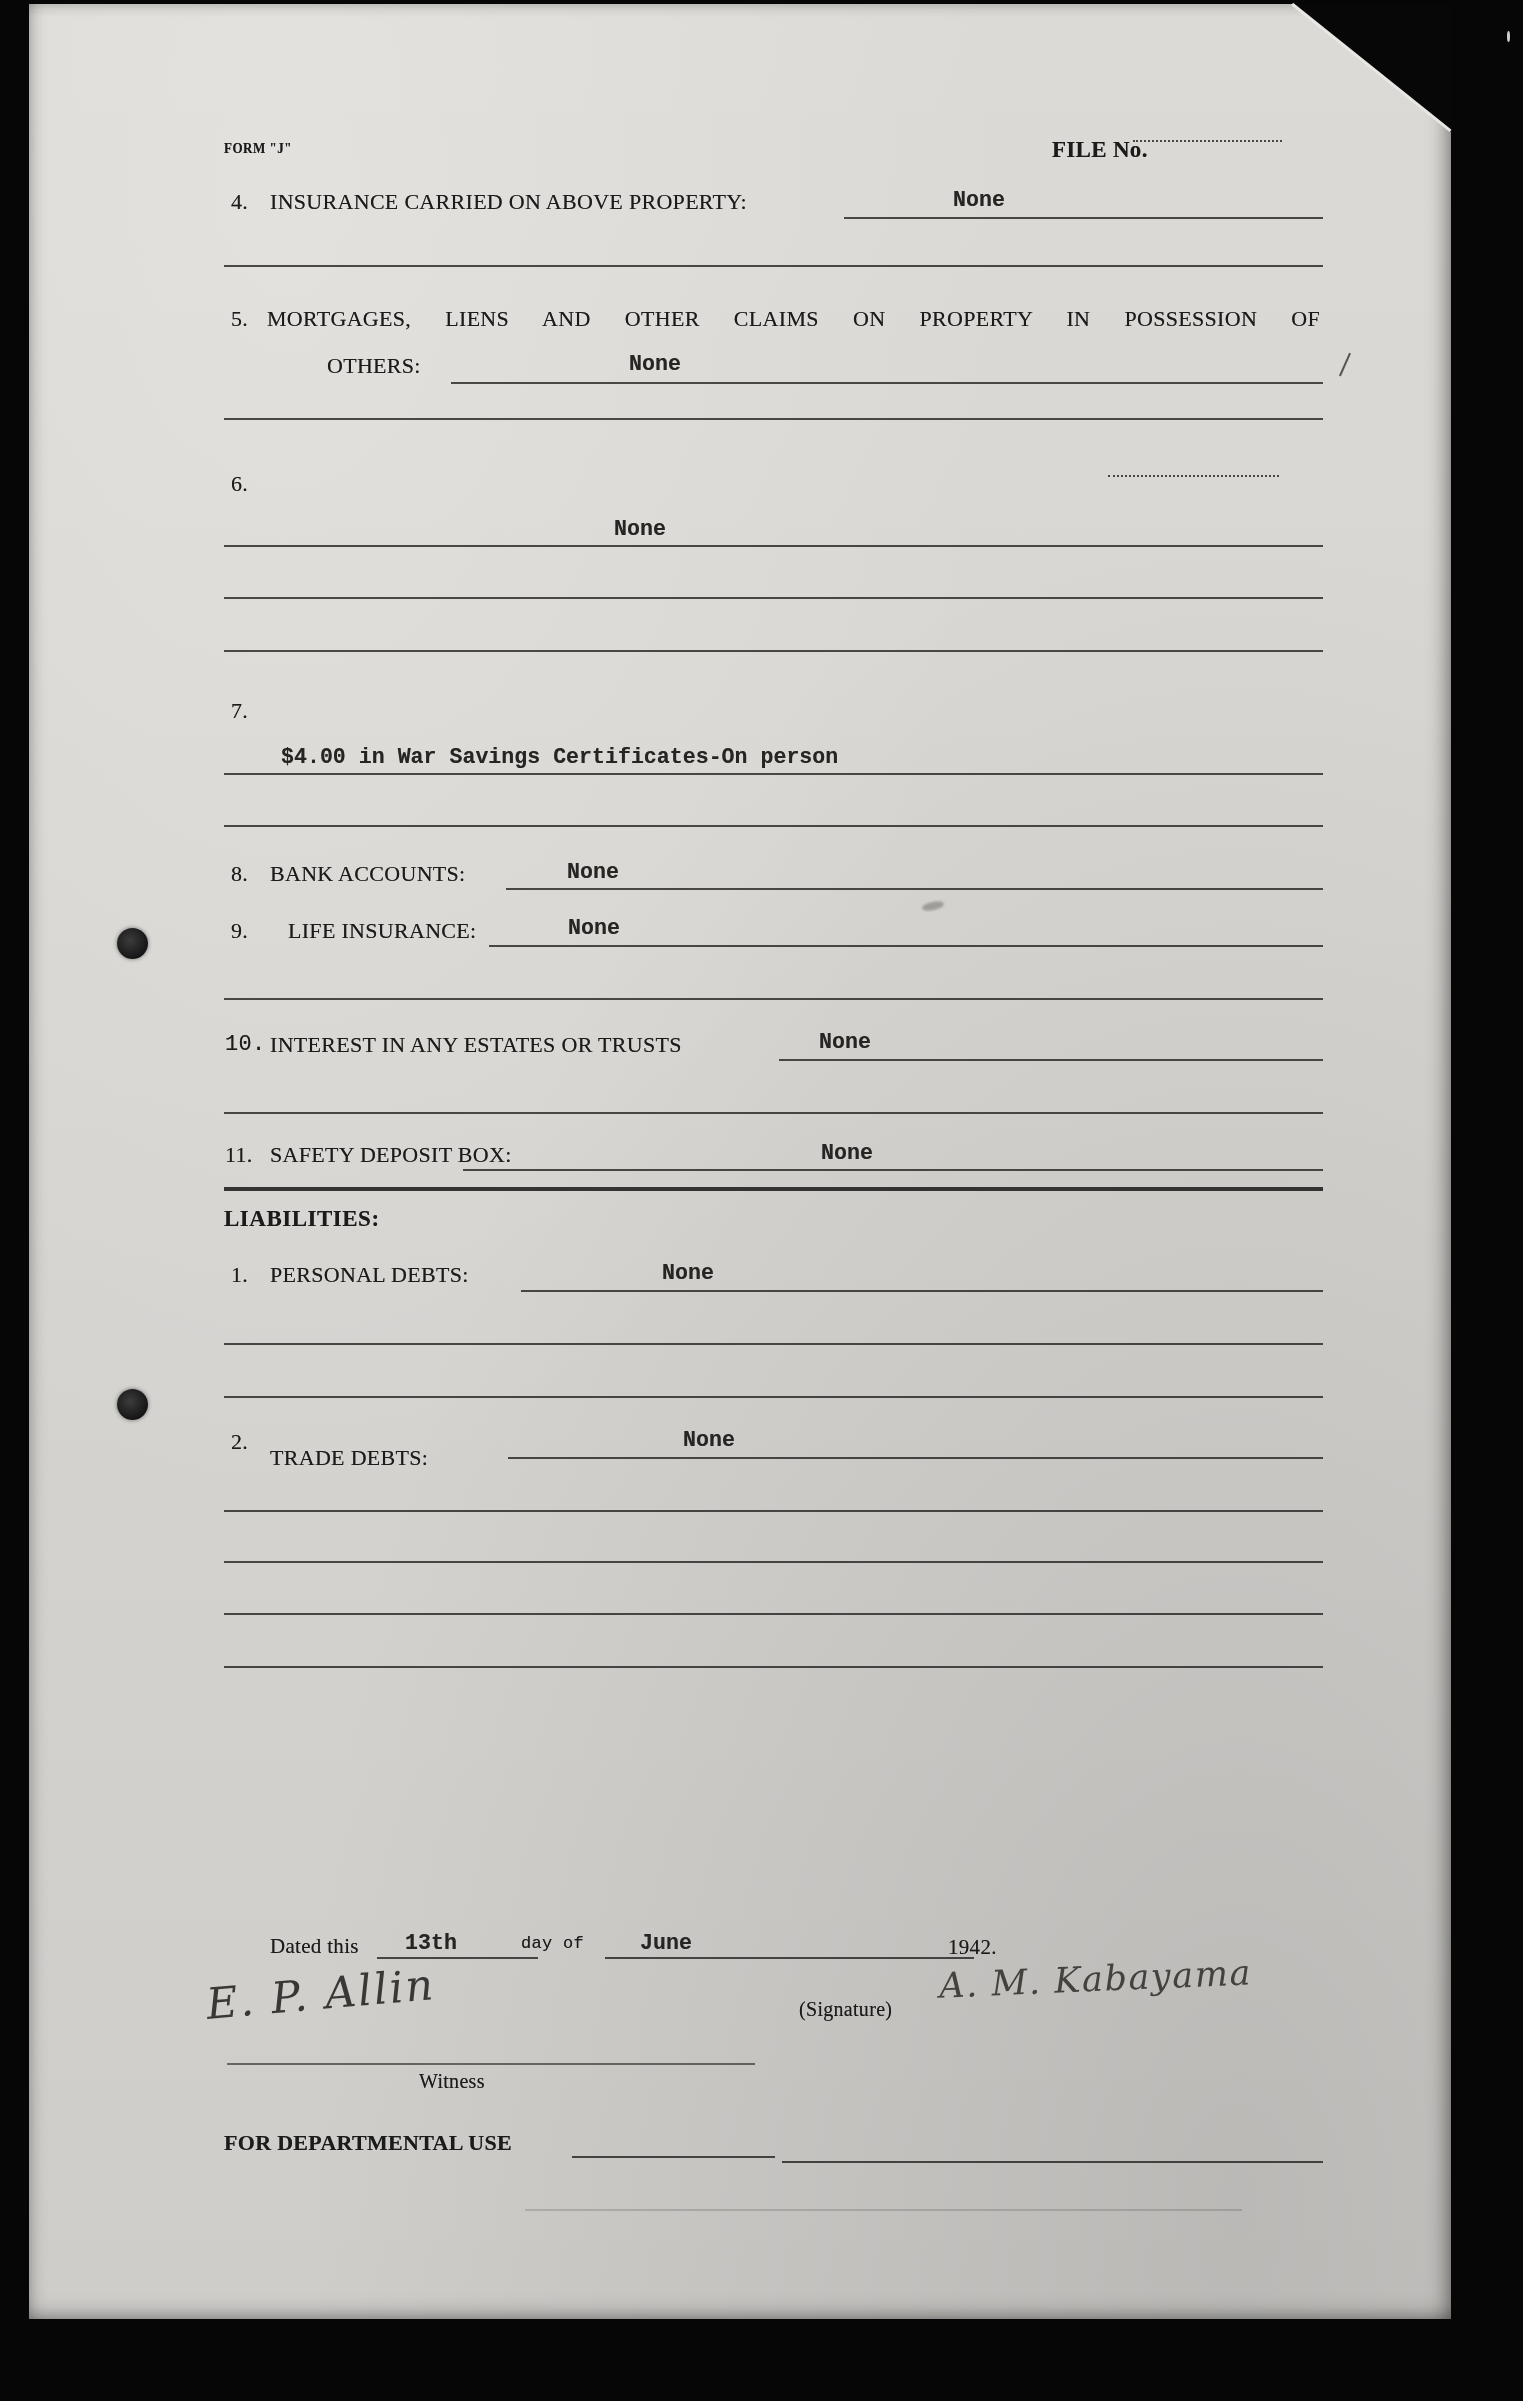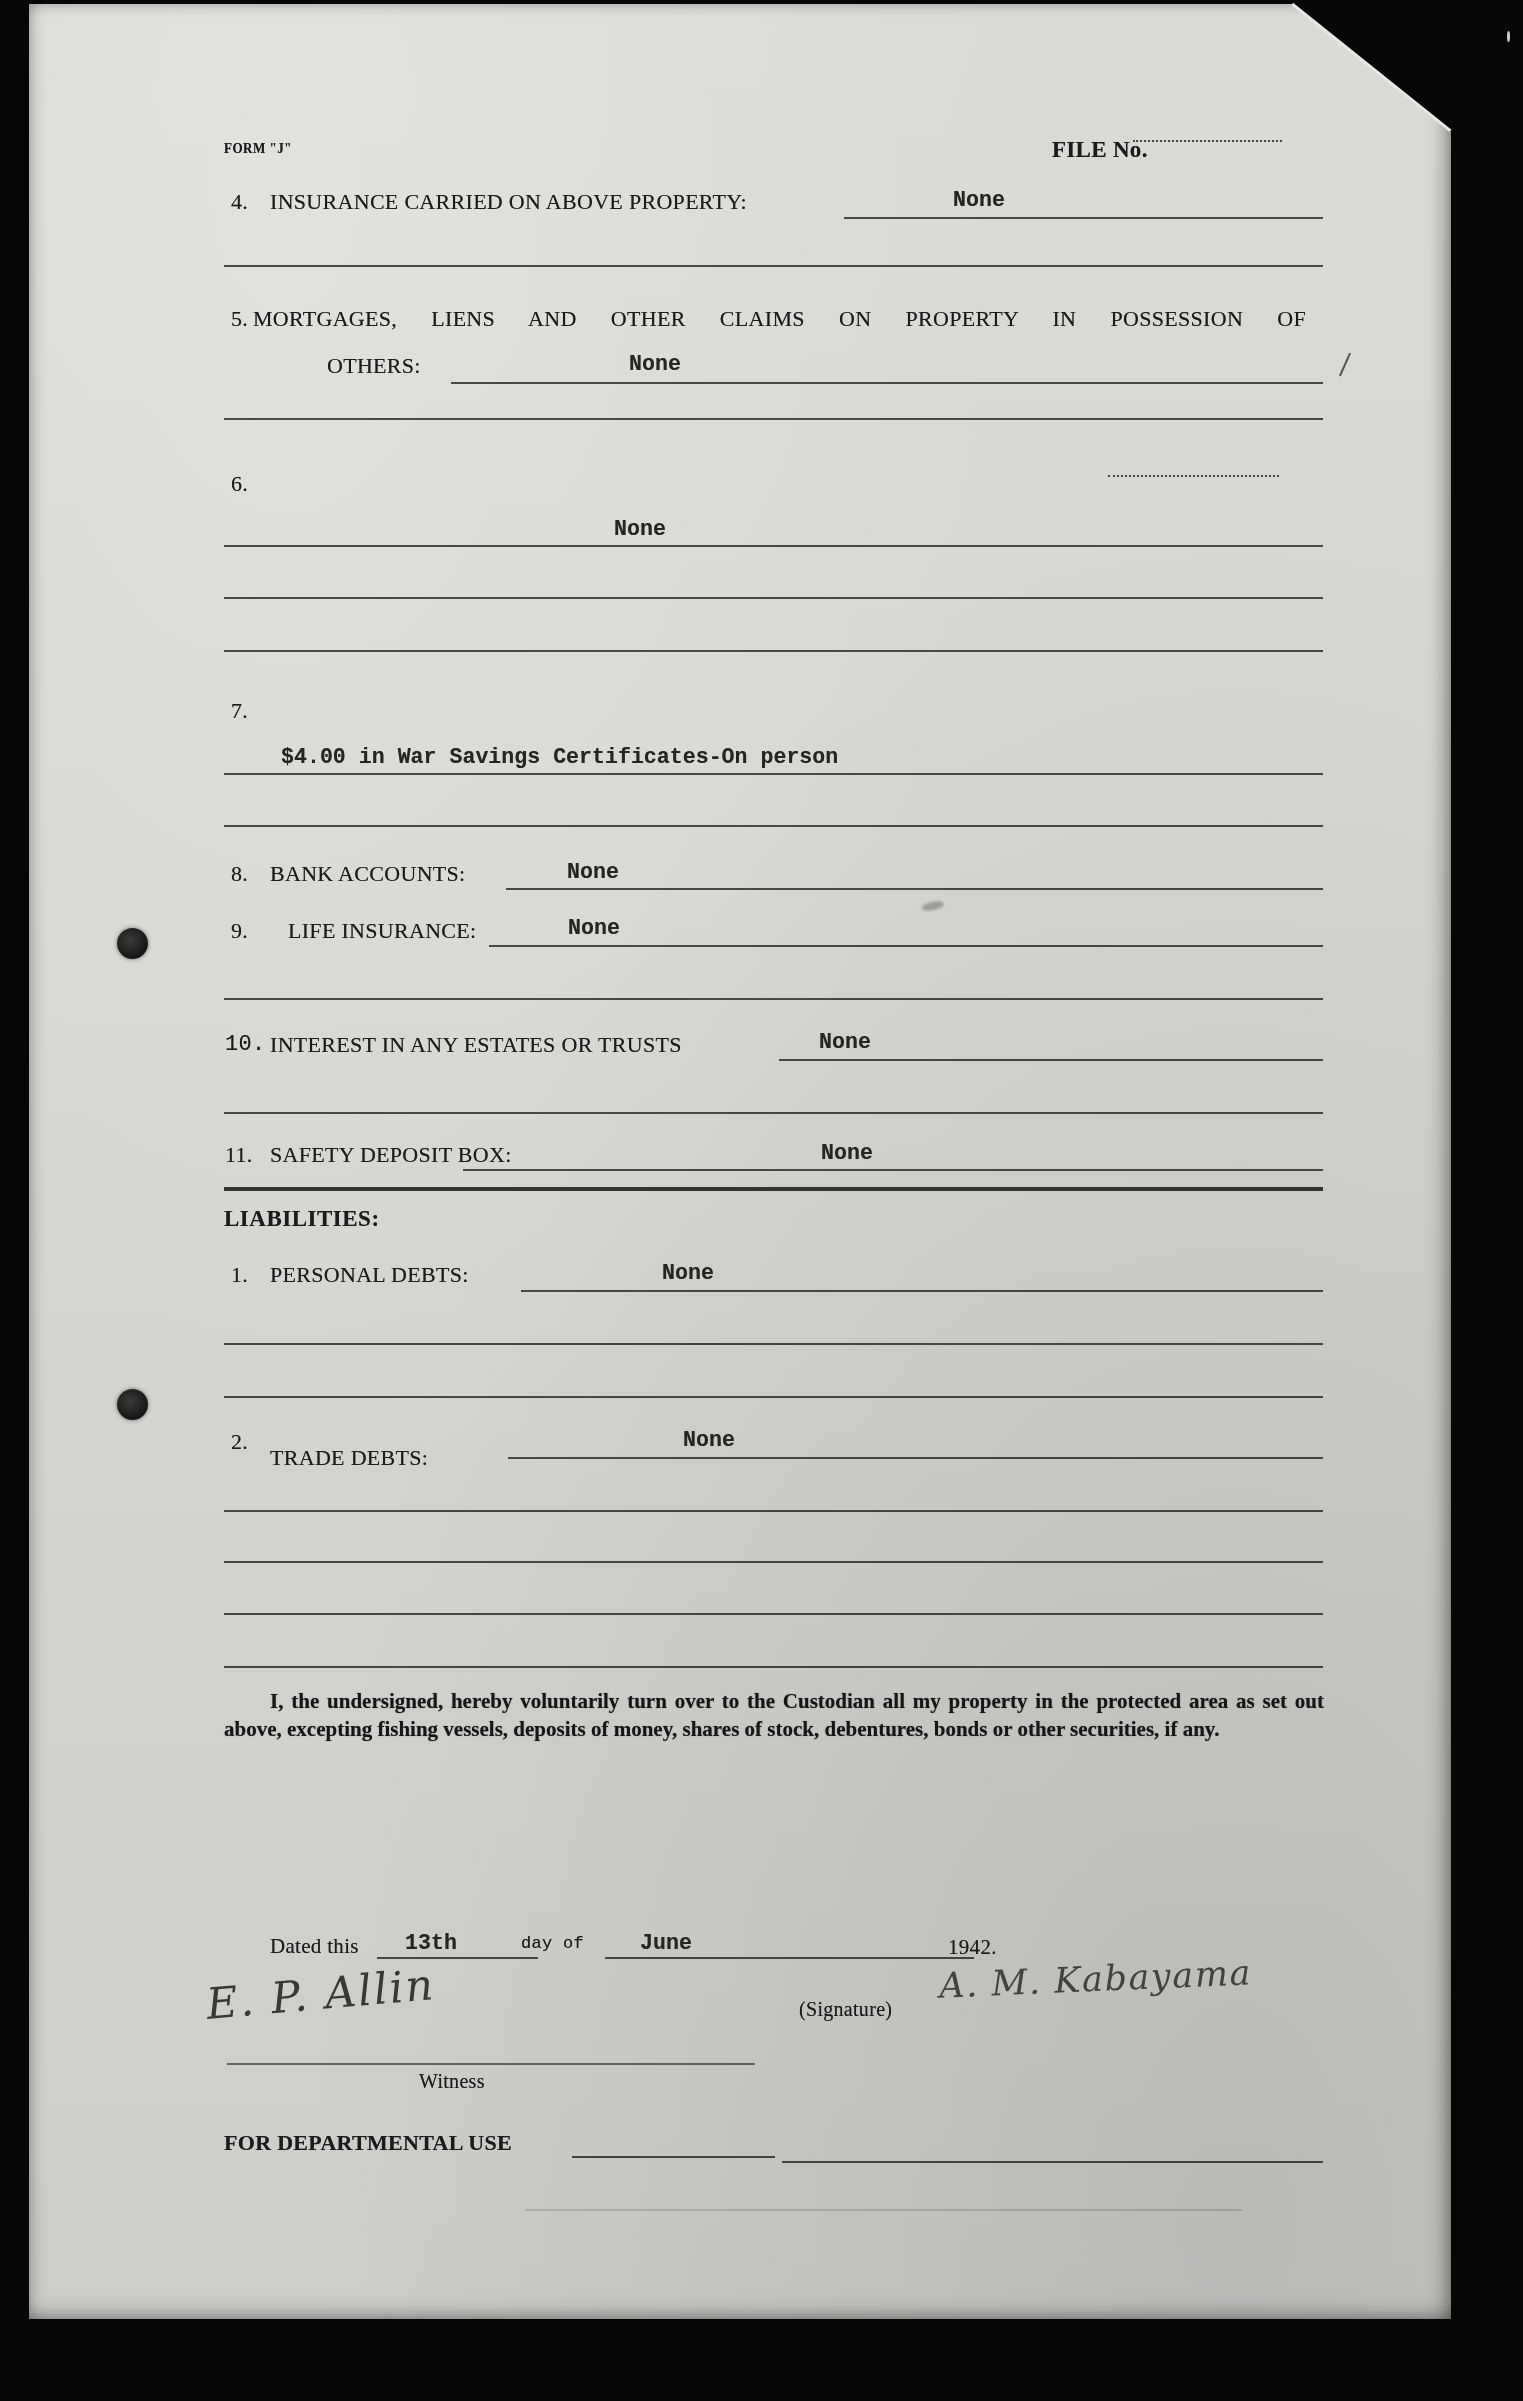--- a/index.html
+++ b/index.html
@@ -93,21 +93,21 @@
   <div class="lbl" style="left:1023px;top:133px;font-size:23px;font-weight:bold;">FILE No.</div>
   <div class="dotted" style="left:1104px;top:136px;width:149px;"></div>
 
   <div class="lbl" style="left:202px;top:185px;">4.</div>
   <div class="lbl" style="left:241px;top:185px;">INSURANCE CARRIED ON ABOVE PROPERTY:</div>
   <div class="rule" style="left:815px;top:213px;width:479px;"></div>
   <div class="typed" style="left:924px;top:184px;">None</div>
   <div class="rule" style="left:195px;top:261px;width:1099px;"></div>
 
   <div class="lbl" style="left:202px;top:302px;">5.</div>
-  <div class="lbl justify-line" style="left:224px;top:302px;width:1053px;">MORTGAGES, LIENS AND OTHER CLAIMS ON PROPERTY IN POSSESSION OF</div>
+  <div class="lbl justify-line" style="left:238px;top:302px;width:1053px;">MORTGAGES, LIENS AND OTHER CLAIMS ON PROPERTY IN POSSESSION OF</div>
   <div class="lbl" style="left:298px;top:349px;">OTHERS:</div>
   <div class="rule" style="left:422px;top:378px;width:872px;"></div>
   <div class="typed" style="left:600px;top:348px;">None</div>
   <div class="stray" style="left:1315px;top:348px;"></div>
   <div class="rule" style="left:195px;top:414px;width:1099px;"></div>
 
   <div class="lbl" style="left:202px;top:467px;">6.</div>
   <div class="dotted" style="left:1079px;top:471px;width:171px;"></div>
   <div class="typed" style="left:585px;top:513px;">None</div>
   <div class="rule" style="left:195px;top:541px;width:1099px;"></div>
@@ -154,21 +154,20 @@
 
   <div class="lbl" style="left:202px;top:1425px;">2.</div>
   <div class="lbl" style="left:241px;top:1425px;margin-top:16px;">TRADE DEBTS:</div>
   <div class="typed" style="left:654px;top:1424px;">None</div>
   <div class="rule" style="left:479px;top:1453px;width:815px;"></div>
   <div class="rule" style="left:195px;top:1506px;width:1099px;"></div>
   <div class="rule" style="left:195px;top:1557px;width:1099px;"></div>
   <div class="rule" style="left:195px;top:1609px;width:1099px;"></div>
   <div class="rule" style="left:195px;top:1662px;width:1099px;"></div>
 
-  <div class="para smudged" style="left:195px;top:1683px;">I, the undersigned, hereby voluntarily turn over to the Custodian all my property in the protected area as set out above, excepting fishing vessels, deposits of money, shares of stock, debentures, bonds or other securities, if any.</div>
 
   <div class="lbl" style="left:241px;top:1930px;font-size:21px;">Dated this</div>
   <div class="typed" style="left:376px;top:1927px;">13th</div>
   <div class="rule" style="left:348px;top:1953px;width:161px;"></div>
   <div class="lbl" style="left:492px;top:1930px;font-size:17px;font-family:Liberation Mono, monospace;">day of</div>
   <div class="typed" style="left:611px;top:1927px;">June</div>
   <div class="rule" style="left:576px;top:1953px;width:369px;"></div>
   <div class="lbl" style="left:919px;top:1931px;font-size:21px;">1942.</div>
 
   <div class="lbl" style="left:770px;top:1994px;font-size:20px;">(Signature)</div>

